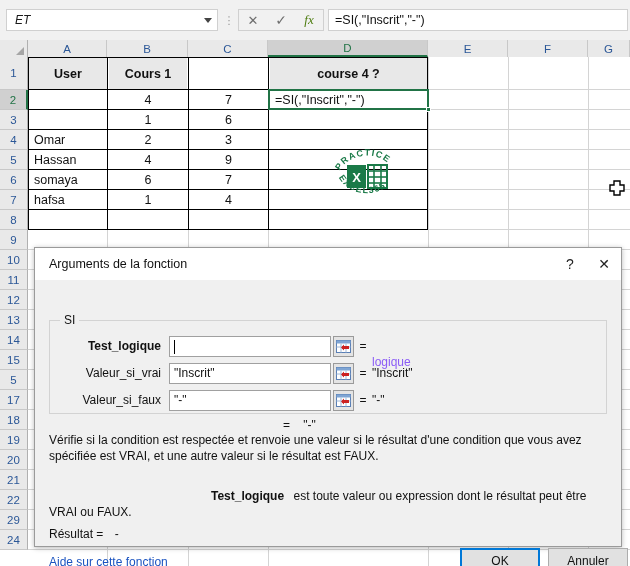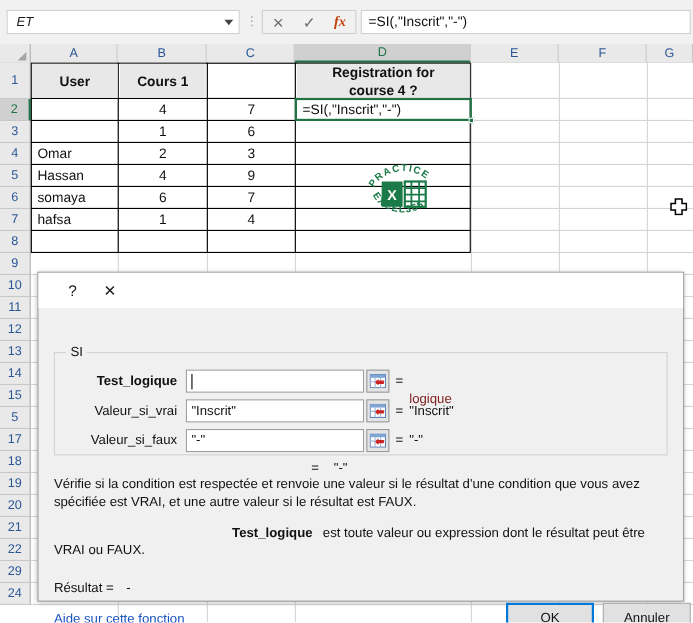--- a/index.html
+++ b/index.html
@@ -50,21 +50,21 @@
     background: #f1f1f1;
     border: 1px solid #d0d0d0;
     margin-left: 2px;
   }
   .fbtn {
     width: 28px; height: 20px;
     display: flex; align-items: center; justify-content: center;
     font-size: 13px; color: #6e6e6e;
   }
   .fbtn.check { color: #6e6e6e; font-size: 14px; }
-  .fbtn.fx { color: #c2410c; font-style: italic; font-weight: bold; font-size: 13px; font-family: "Liberation Serif", serif; }
+  .fbtn.fx { color: #4d7c0f; font-style: italic; font-weight: normal; font-size: 13px; font-family: "Liberation Serif", serif; }
   .fbar-input {
     flex: 1; margin-left: 4px; margin-right: 2px;
     height: 22px; background: #ffffff;
     border: 1px solid #d0d0d0;
     display: flex; align-items: center;
     padding-left: 6px;
     font-size: 12.5px; color: #111;
   }
 
   
@@ -201,32 +201,32 @@
     position: absolute; left: 4px; top: 3px;
     width: 1px; height: 14px; background: #000;
   }
   .rangebtn {
     width: 21px; height: 21px; margin-left: 2px;
     border: 1px solid #9a9a9a; background: #e4e4e4;
     display: flex; align-items: center; justify-content: center;
   }
   .arg-eq { width: 18px; text-align: center; font-size: 12px; color: #111; }
   .arg-res { font-size: 12px; color: #111; }
-  .arg-res.muted { color: #7f1d1d; margin-top: 31px; }
+  .arg-res.muted { color: #8b5cf6; margin-top: 31px; }
 
   .final-eq {
     position: absolute; left: 248px; top: 138px;
     font-size: 12px; color: #111;
   }
   .desc {
     position: absolute; left: 14px; top: 152px; right: 14px;
     font-size: 12px; color: #111; line-height: 16px;
   }
   .argdesc {
-    position: absolute; left: 14px; top: 196px; right: 14px;
+    position: absolute; left: 14px; top: 208px; right: 14px;
     font-size: 12px; color: #111; line-height: 16px;
   }
   .argdesc .nm { font-weight: bold; }
   .resline {
     position: absolute; left: 14px; top: 247px;
     font-size: 12px; color: #111;
   }
   .helplink {
     position: absolute; left: 14px; top: 275px;
     font-size: 12px; color: #1a53c0; text-decoration: underline;
@@ -344,21 +344,20 @@
       <div class="tbl-border" style="left:0; top:112px; width:400px; height:0; border-width:1px 0 0 0"></div>
       <div class="tbl-border" style="left:0; top:132px; width:400px; height:0; border-width:1px 0 0 0"></div>
       <div class="tbl-border" style="left:0; top:152px; width:400px; height:0; border-width:1px 0 0 0"></div>
       <div class="tbl-border" style="left:79px; top:0; width:0; height:173px; border-width:0 0 0 1px"></div>
       <div class="tbl-border" style="left:160px; top:0; width:0; height:173px; border-width:0 0 0 1px"></div>
       <div class="tbl-border" style="left:240px; top:0; width:0; height:173px; border-width:0 0 0 1px"></div>
 
       <div class="cell hdr" style="left:1px;   top:1px; width:78px;  height:31px">User</div>
       <div class="cell hdr" style="left:81px;  top:1px; width:78px;  height:31px">Cours 1</div>
       <div class="cell hdr" style="left:242px; top:1px; width:157px; height:31px">
-        <span>Registration for</span>
         <span>course 4 ?</span>
       </div>
 
       <div class="cell center" style="left:81px;  top:33px; width:78px;  height:19px">4</div>
       <div class="cell center" style="left:162px; top:33px; width:77px;  height:19px">7</div>
       <div class="cell left" style="left:243px; top:33px; width:155px; height:19px">=SI(,"Inscrit","-")</div>
 
       <div class="cell center" style="left:81px;  top:53px; width:78px;  height:19px">1</div>
       <div class="cell center" style="left:162px; top:53px; width:77px;  height:19px">6</div>
       <div class="cell left" style="left:243px; top:53px; width:155px; height:19px"></div>
@@ -412,20 +411,21 @@
           <path d="M5,1 L11,1 L11,5 L15,5 L15,11 L11,11 L11,15 L5,15 L5,11 L1,11 L1,5 L5,5 Z" fill="#ffffff" stroke="#000000" stroke-width="1.4"></path>
         </svg>
       </div>
 
     </div>
   </div>
 
   <div class="dialog">
 
     <div class="dlg-title">
+      <span class="t">Arguments de la fonction</span>
       <span class="dlg-btn help">?</span>
       <span class="dlg-btn">✕</span>
     </div>
 
     <div class="dlg-body">
 
       <div class="grp">
         <span class="grp-label">SI</span>
       </div>
 

